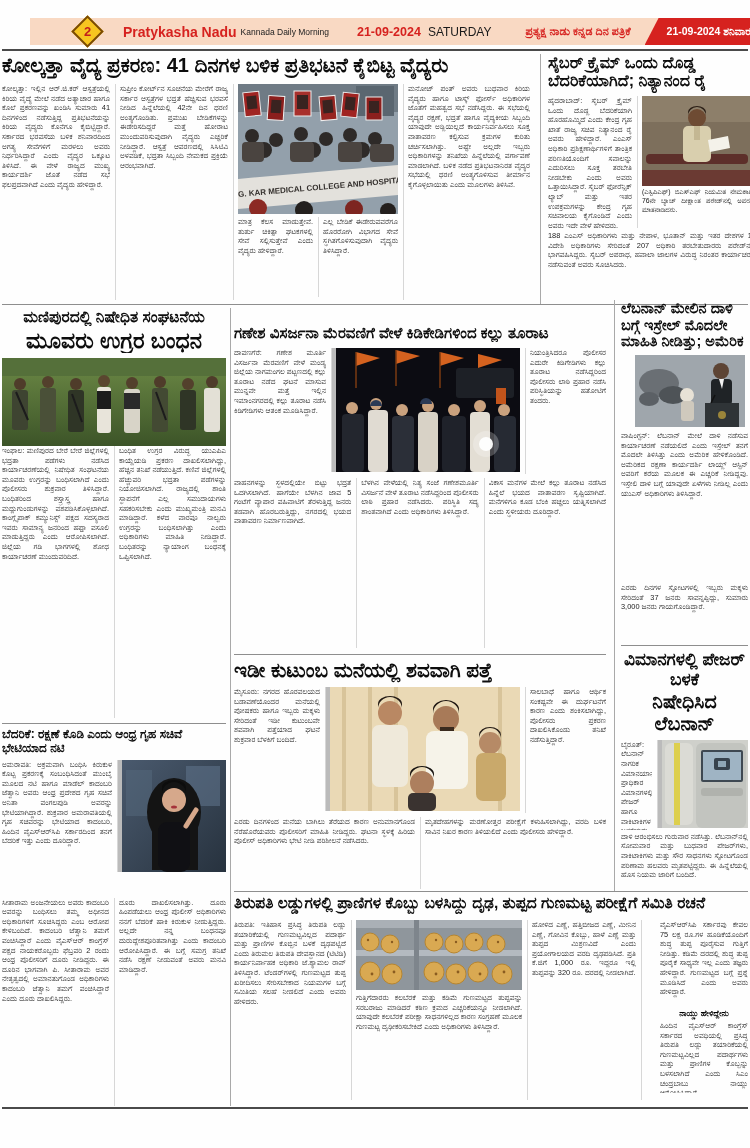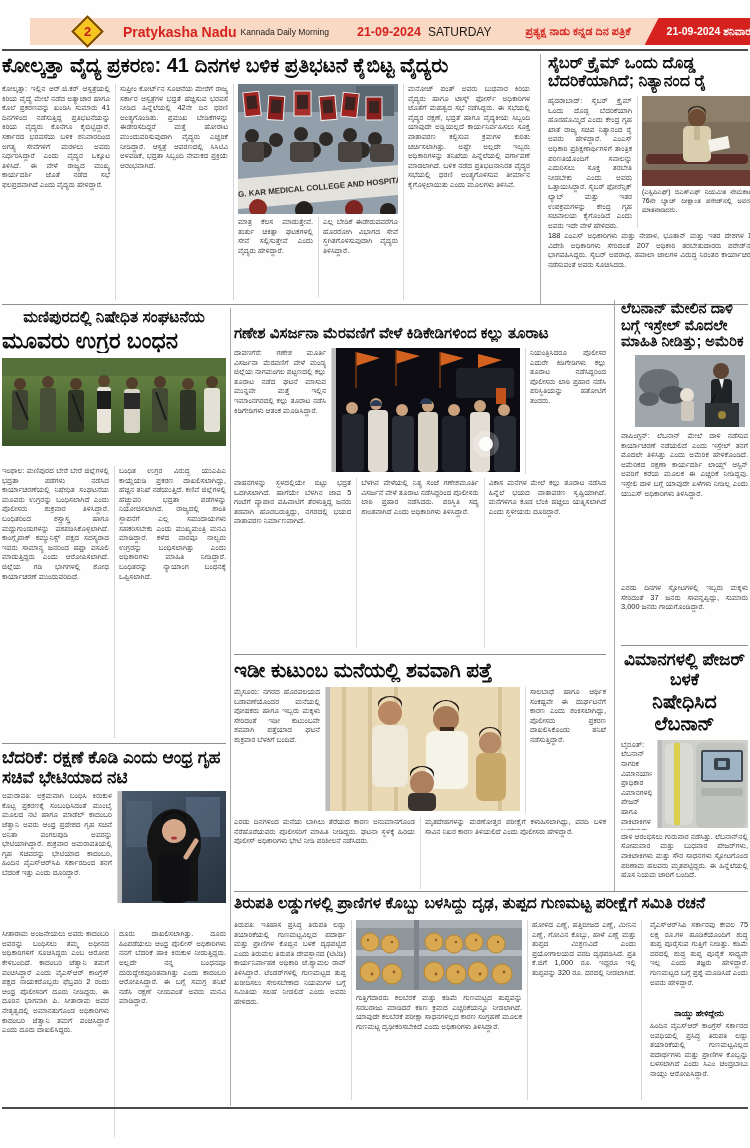--- a/index.html
+++ b/index.html
@@ -145,21 +145,21 @@
       </div>
     </div>
     <div class="bodycol" style="height:66px;margin-top:3px;">188 ಎಂಎಸ್ ಅಧಿಕಾರಿಗಳು ಮತ್ತು ನೇಪಾಳ, ಭೂತಾನ್ ಮತ್ತು ಇತರ ದೇಶಗಳ 19 ವಿದೇಶಿ ಅಧಿಕಾರಿಗಳು ಸೇರಿದಂತೆ 207 ಅಧಿಕಾರಿ ತರಬೇತುದಾರರು ಪರೇಡ್‌ನಲ್ಲಿ ಭಾಗವಹಿಸಿದ್ದರು. ಸೈಬರ್ ಅಪರಾಧ, ಹವಾಲಾ ಜಾಲಗಳ ವಿರುದ್ಧ ನಿರಂತರ ಕಾರ್ಯಾಚರಣೆ ನಡೆಸುವಂತೆ ಅವರು ಸೂಚಿಸಿದರು.</div>
   </div>
 
   <div class="hrule" style="left:2px;top:304px;width:746px;"></div>
 
   <div id="col-left2">
     <div class="article">
       <div class="headline" style="font-size:15.5px;text-align:center;">ಮಣಿಪುರದಲ್ಲಿ ನಿಷೇಧಿತ ಸಂಘಟನೆಯ</div>
-      <div class="headline" style="font-size:22px;text-align:left;margin-top:2px;">ಮೂವರು ಉಗ್ರರ ಬಂಧನ</div>
+      <div class="headline" style="font-size:22px;text-align:center;margin-top:2px;">ಮೂವರು ಉಗ್ರರ ಬಂಧನ</div>
       <div class="photobox" style="width:224px;height:88px;margin-top:5px;">
         <svg width="224" height="88" viewBox="0 0 224 88">
           <defs>
               <linearGradient id="gf" x1="0" y1="0" x2="0" y2="1">
             <stop offset="0" stop-color="#6d8a46"></stop>
                 <stop offset="1" stop-color="#3c5428"></stop>
               </linearGradient>
             </defs>
           <rect width="224" height="88" fill="url(#gf)"></rect>
           <rect x="0" y="0" width="224" height="18" fill="#55703a"></rect>
@@ -197,30 +197,30 @@
             <g transform="translate(200,0)">
                 <circle cx="10" cy="24" r="6" fill="#4f3c2a"></circle>
                 <rect x="2" y="30" width="16" height="44" rx="3" fill="#e3e0d6"></rect>
               </g>
           </g>
           <line x1="14" y1="34" x2="26" y2="62" stroke="#1c1c1c" stroke-width="2"></line>
           <line x1="70" y1="36" x2="80" y2="64" stroke="#1c1c1c" stroke-width="2"></line>
           <line x1="154" y1="34" x2="164" y2="62" stroke="#1c1c1c" stroke-width="2"></line>
         </svg>
       </div>
-      <div class="cols" style="height:272px;margin-top:20px;">
+      <div class="cols" style="height:272px;margin-top:0;">
         <div class="bodycol" style="flex:1;">ಇಂಫಾಲ: ಮಣಿಪುರದ ಬೇರೆ ಬೇರೆ ಜಿಲ್ಲೆಗಳಲ್ಲಿ ಭದ್ರತಾ ಪಡೆಗಳು ನಡೆಸಿದ ಕಾರ್ಯಾಚರಣೆಯಲ್ಲಿ ನಿಷೇಧಿತ ಸಂಘಟನೆಯ ಮೂವರು ಉಗ್ರರನ್ನು ಬಂಧಿಸಲಾಗಿದೆ ಎಂದು ಪೊಲೀಸರು ಶುಕ್ರವಾರ ತಿಳಿಸಿದ್ದಾರೆ. ಬಂಧಿತರಿಂದ ಶಸ್ತ್ರಾಸ್ತ್ರ ಹಾಗೂ ಮದ್ದುಗುಂಡುಗಳನ್ನು ವಶಪಡಿಸಿಕೊಳ್ಳಲಾಗಿದೆ. ಕಾಂಗ್ಲೈಪಾಕ್ ಕಮ್ಯುನಿಸ್ಟ್ ಪಕ್ಷದ ಸದಸ್ಯರಾದ ಇವರು ಸಾಮಾನ್ಯ ಜನರಿಂದ ಹಫ್ತಾ ವಸೂಲಿ ಮಾಡುತ್ತಿದ್ದರು ಎಂದು ಆರೋಪಿಸಲಾಗಿದೆ. ಜಿಲ್ಲೆಯ ಗಡಿ ಭಾಗಗಳಲ್ಲಿ ಶೋಧ ಕಾರ್ಯಾಚರಣೆ ಮುಂದುವರಿದಿದೆ.</div>
         <div class="bodycol" style="flex:1;">ಬಂಧಿತ ಉಗ್ರರ ವಿರುದ್ಧ ಯುಎಪಿಎ ಕಾಯ್ದೆಯಡಿ ಪ್ರಕರಣ ದಾಖಲಿಸಲಾಗಿದ್ದು, ಹೆಚ್ಚಿನ ತನಿಖೆ ನಡೆಯುತ್ತಿದೆ. ಕಣಿವೆ ಜಿಲ್ಲೆಗಳಲ್ಲಿ ಹೆಚ್ಚುವರಿ ಭದ್ರತಾ ಪಡೆಗಳನ್ನು ನಿಯೋಜಿಸಲಾಗಿದೆ. ರಾಜ್ಯದಲ್ಲಿ ಶಾಂತಿ ಸ್ಥಾಪನೆಗೆ ಎಲ್ಲ ಸಮುದಾಯಗಳು ಸಹಕರಿಸಬೇಕು ಎಂದು ಮುಖ್ಯಮಂತ್ರಿ ಮನವಿ ಮಾಡಿದ್ದಾರೆ. ಕಳೆದ ವಾರವೂ ನಾಲ್ವರು ಉಗ್ರರನ್ನು ಬಂಧಿಸಲಾಗಿತ್ತು ಎಂದು ಅಧಿಕಾರಿಗಳು ಮಾಹಿತಿ ನೀಡಿದ್ದಾರೆ. ಬಂಧಿತರನ್ನು ನ್ಯಾಯಾಂಗ ಬಂಧನಕ್ಕೆ ಒಪ್ಪಿಸಲಾಗಿದೆ.</div>
       </div>
     </div>
 
     <div style="border-top:1px solid #8e8e8e;margin:5px 0 4px 0;"></div>
 
     <div class="article">
-      <div class="headline" style="font-size:17px;">ಬೆದರಿಕೆ: ರಕ್ಷಣೆ ಕೊಡಿ ಎಂದು ಆಂಧ್ರ ಗೃಹ ಸಚಿವೆ ಭೇಟಿಯಾದ ನಟಿ</div>
+      <div class="headline" style="font-size:12px;">ಬೆದರಿಕೆ: ರಕ್ಷಣೆ ಕೊಡಿ ಎಂದು ಆಂಧ್ರ ಗೃಹ ಸಚಿವೆ ಭೇಟಿಯಾದ ನಟಿ</div>
       <div class="cols" style="height:122px;margin-top:4px;">
         <div class="bodycol" style="flex:1;">ಅಮರಾವತಿ: ಅಕ್ರಮವಾಗಿ ಬಂಧಿಸಿ ಕಿರುಕುಳ ಕೊಟ್ಟ ಪ್ರಕರಣಕ್ಕೆ ಸಂಬಂಧಿಸಿದಂತೆ ಮುಂಬೈ ಮೂಲದ ನಟಿ ಹಾಗೂ ಮಾಡೆಲ್ ಕಾದಂಬರಿ ಜೆತ್ವಾನಿ ಅವರು ಆಂಧ್ರ ಪ್ರದೇಶದ ಗೃಹ ಸಚಿವೆ ಅನಿತಾ ವಂಗಲಪುಡಿ ಅವರನ್ನು ಭೇಟಿಯಾಗಿದ್ದಾರೆ. ಶುಕ್ರವಾರ ಅಮರಾವತಿಯಲ್ಲಿ ಗೃಹ ಸಚಿವರನ್ನು ಭೇಟಿಯಾದ ಕಾದಂಬರಿ, ಹಿಂದಿನ ವೈಎಸ್ಆರ್‌ಸಿಪಿ ಸರ್ಕಾರದಿಂದ ತನಗೆ ಬೆದರಿಕೆ ಇತ್ತು ಎಂದು ದೂರಿದ್ದಾರೆ.</div>
         <div class="photobox" style="width:104px;height:112px;">
           <svg width="104" height="112" viewBox="0 0 104 112">
             <defs>
                 <linearGradient id="ga" x1="0" y1="0" x2="1" y2="1">
               <stop offset="0" stop-color="#4a5a6e"></stop>
                   <stop offset="1" stop-color="#27323e"></stop>
                 </linearGradient>
               </defs>
@@ -423,21 +423,21 @@
                 <circle cx="80" cy="54" r="1.4"></circle>
               <circle cx="102" cy="52" r="1.4"></circle>
                 <circle cx="124" cy="54" r="1.4"></circle>
                 <circle cx="148" cy="52" r="1.4"></circle>
             </g>
           </svg>
         </div>
         <div class="bodycol" style="height:104px;margin-top:3px;">ಗುತ್ತಿಗೆದಾರರು ಕಲಬೆರಕೆ ಮತ್ತು ಕಡಿಮೆ ಗುಣಮಟ್ಟದ ತುಪ್ಪವನ್ನು ಸರಬರಾಜು ಮಾಡಿದರೆ ಕಠಿಣ ಕ್ರಮದ ಎಚ್ಚರಿಕೆಯನ್ನೂ ನೀಡಲಾಗಿದೆ. ಯಾವುದೇ ಕಲಬೆರಕೆ ಪರೀಕ್ಷಾ ಸಾಧನಗಳಿಲ್ಲದ ಕಾರಣ ಸಂಗ್ರಹಣೆ ಮೂಲಕ ಗುಣಮಟ್ಟ ದೃಢೀಕರಿಸಬೇಕಿದೆ ಎಂದು ಅಧಿಕಾರಿಗಳು ತಿಳಿಸಿದ್ದಾರೆ.</div>
       </div>
       <div class="bodycol" style="flex:0 0 104px;">ಹೋಳಿದ ಎಣ್ಣೆ, ಹತ್ತಿಬೀಜದ ಎಣ್ಣೆ, ಮೀನಿನ ಎಣ್ಣೆ, ಗೋವಿನ ಕೊಬ್ಬು, ಹಾಳೆ ಎಣ್ಣೆ ಮತ್ತು ತುಪ್ಪದ ಮಿಶ್ರಣವಿದೆ ಎಂದು ಪ್ರಯೋಗಾಲಯದ ವರದಿ ದೃಢಪಡಿಸಿದೆ. ಪ್ರತಿ ಕೆ.ಜಿಗೆ 1,000 ರೂ. ಇದ್ದರೂ ಇಲ್ಲಿ ತುಪ್ಪವನ್ನು 320 ರೂ. ದರದಲ್ಲಿ ನೀಡಲಾಗಿದೆ.</div>
-      <div class="subcol" style="flex:1;padding-left:8px;border-left:1px solid #d7d7d7;">
+      <div class="subcol" style="flex:1;padding-left:18px;border-left:1px solid #d7d7d7;">
         <div class="bodycol" style="height:86px;">ವೈಎಸ್ಆರ್‌ಸಿಪಿ ಸರ್ಕಾರವು ಕೇವಲ 75 ಲಕ್ಷ ರೂ.ಗಳ ಹೂಡಿಕೆಯೊಂದಿಗೆ ಶುದ್ಧ ತುಪ್ಪ ಪೂರೈಸುವ ಗುತ್ತಿಗೆ ನೀಡಿತ್ತು. ಕಡಿಮೆ ದರದಲ್ಲಿ ಶುದ್ಧ ತುಪ್ಪ ಪೂರೈಕೆ ಸಾಧ್ಯವೇ ಇಲ್ಲ ಎಂದು ತಜ್ಞರು ಹೇಳಿದ್ದಾರೆ. ಗುಣಮಟ್ಟದ ಬಗ್ಗೆ ಪ್ರಶ್ನೆ ಮೂಡಿಸಿದೆ ಎಂದು ಅವರು ಹೇಳಿದ್ದಾರೆ.</div>
         <div class="subhead">ನಾಯ್ಡು ಹೇಳಿದ್ದೇನು</div>
         <div class="bodycol" style="height:72px;">ಹಿಂದಿನ ವೈಎಸ್ಆರ್ ಕಾಂಗ್ರೆಸ್ ಸರ್ಕಾರದ ಅವಧಿಯಲ್ಲಿ ಪ್ರಸಿದ್ಧ ತಿರುಪತಿ ಲಡ್ಡು ತಯಾರಿಕೆಯಲ್ಲಿ ಗುಣಮಟ್ಟವಿಲ್ಲದ ಪದಾರ್ಥಗಳು ಮತ್ತು ಪ್ರಾಣಿಗಳ ಕೊಬ್ಬನ್ನು ಬಳಸಲಾಗಿದೆ ಎಂದು ಸಿಎಂ ಚಂದ್ರಬಾಬು ನಾಯ್ಡು ಆರೋಪಿಸಿದ್ದಾರೆ.</div>
       </div>
     </div>
   </div>
 
   <div class="vrule" style="left:230px;top:308px;height:798px;"></div>
   <div class="botrule"></div>
 </div>

